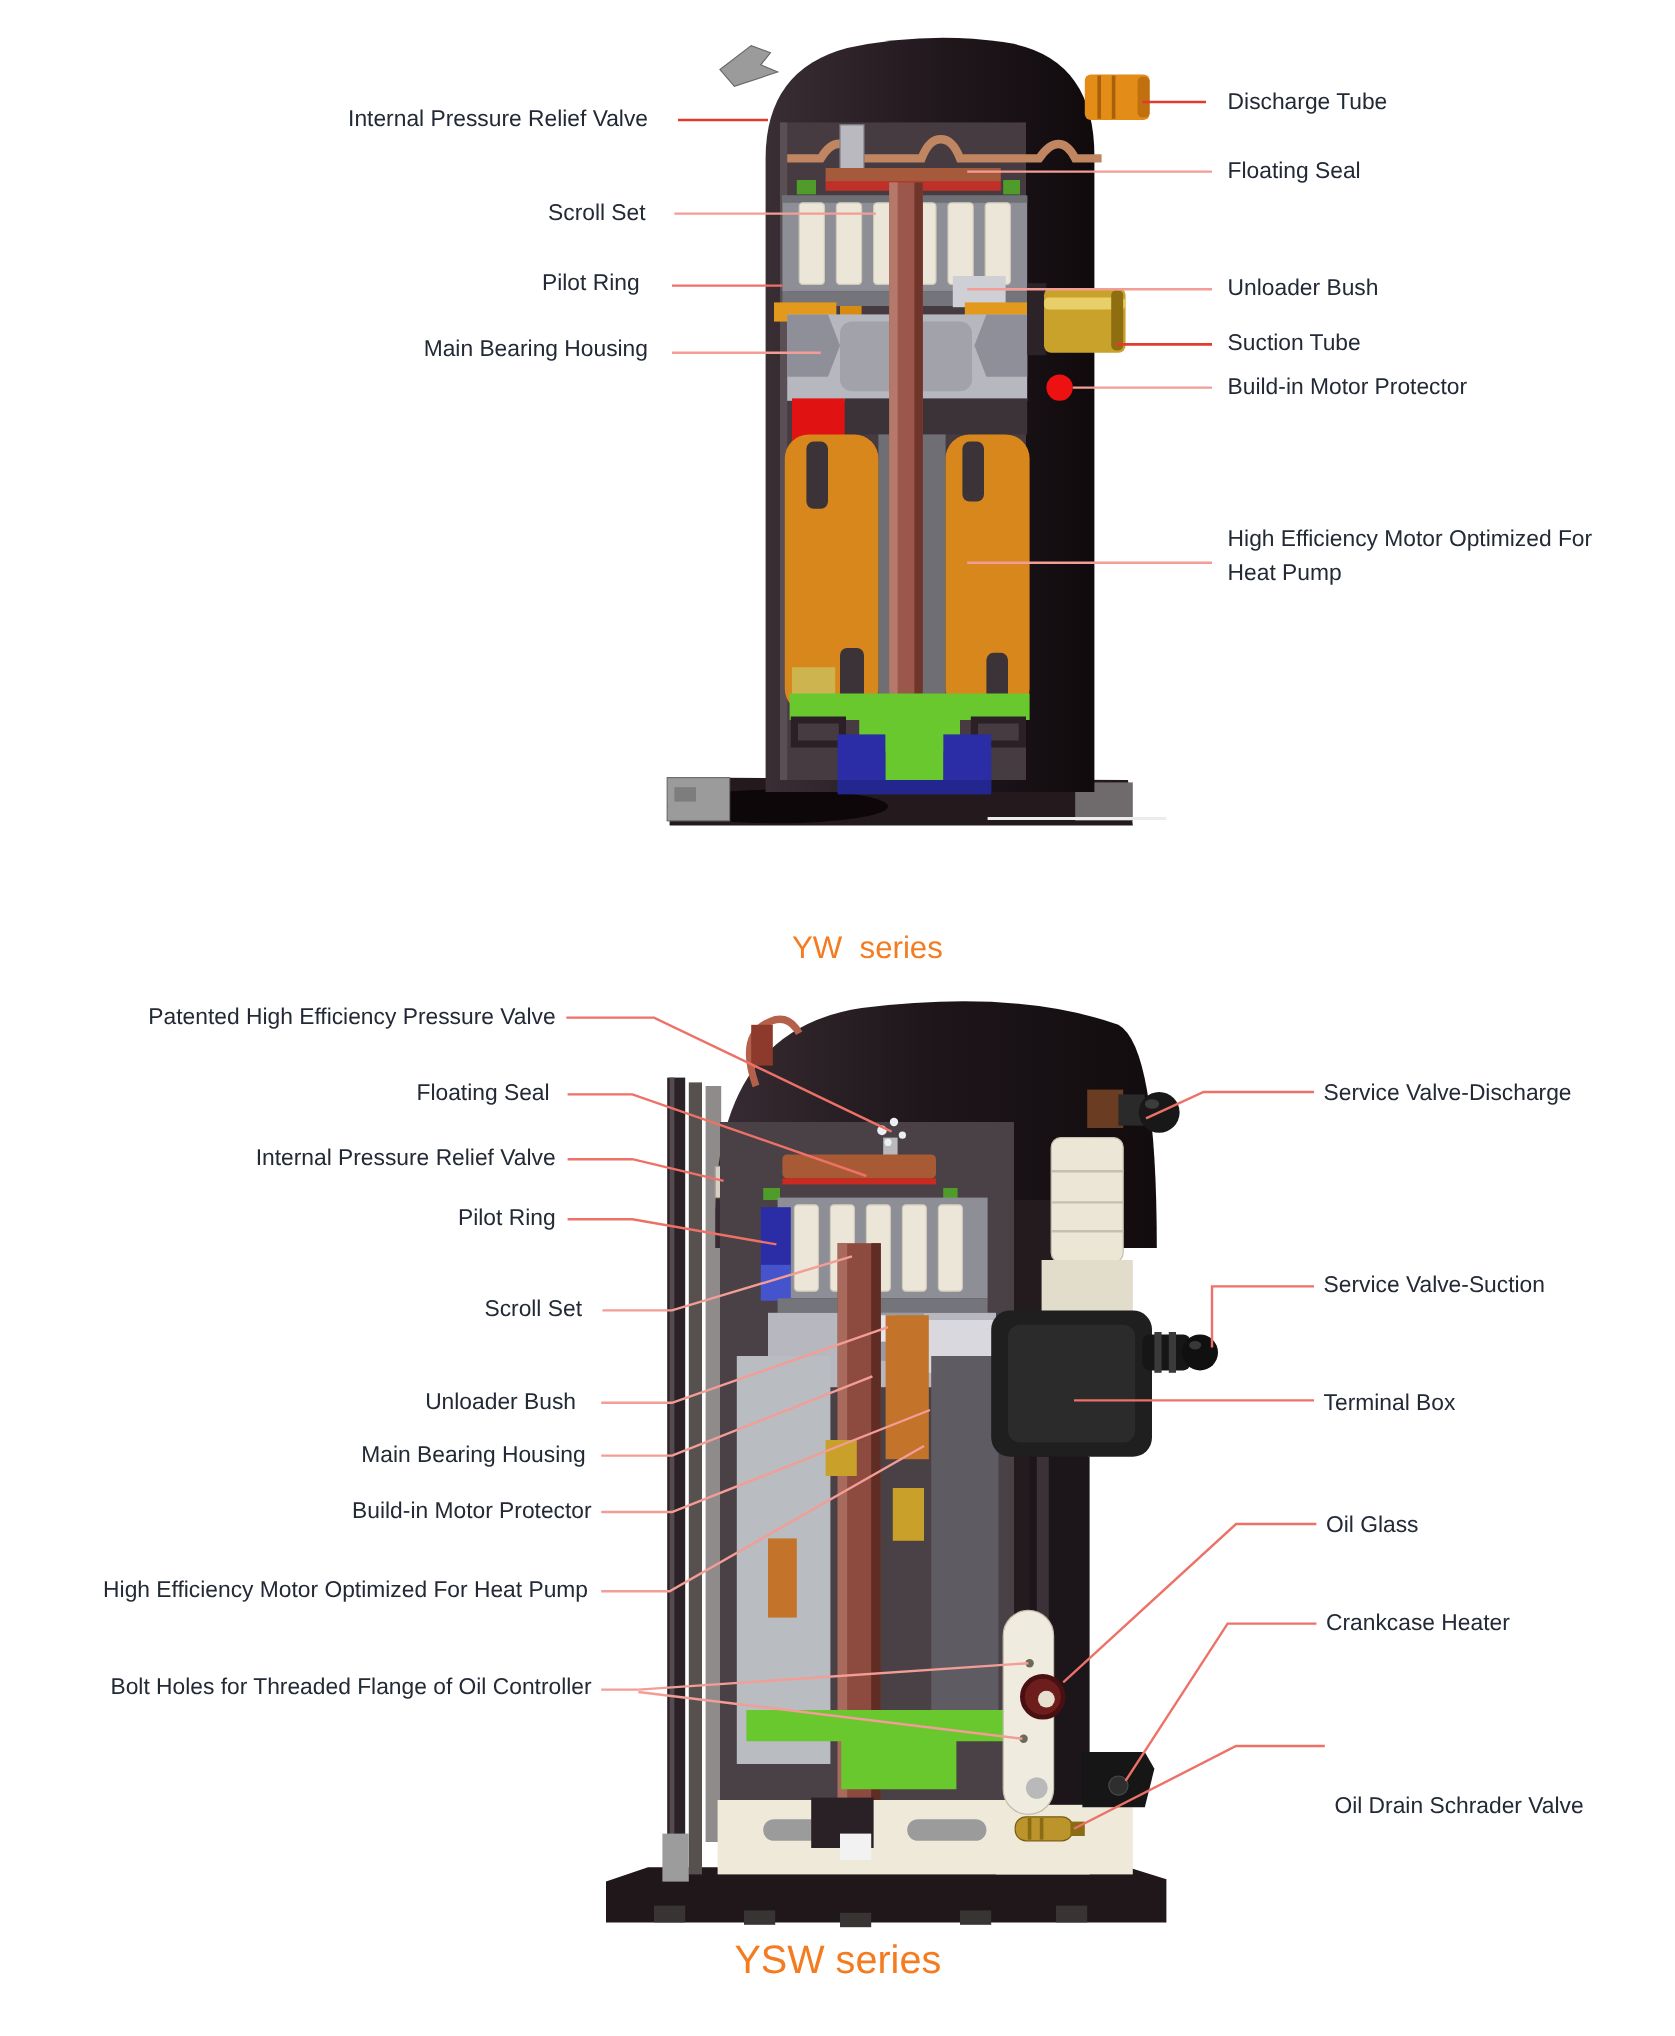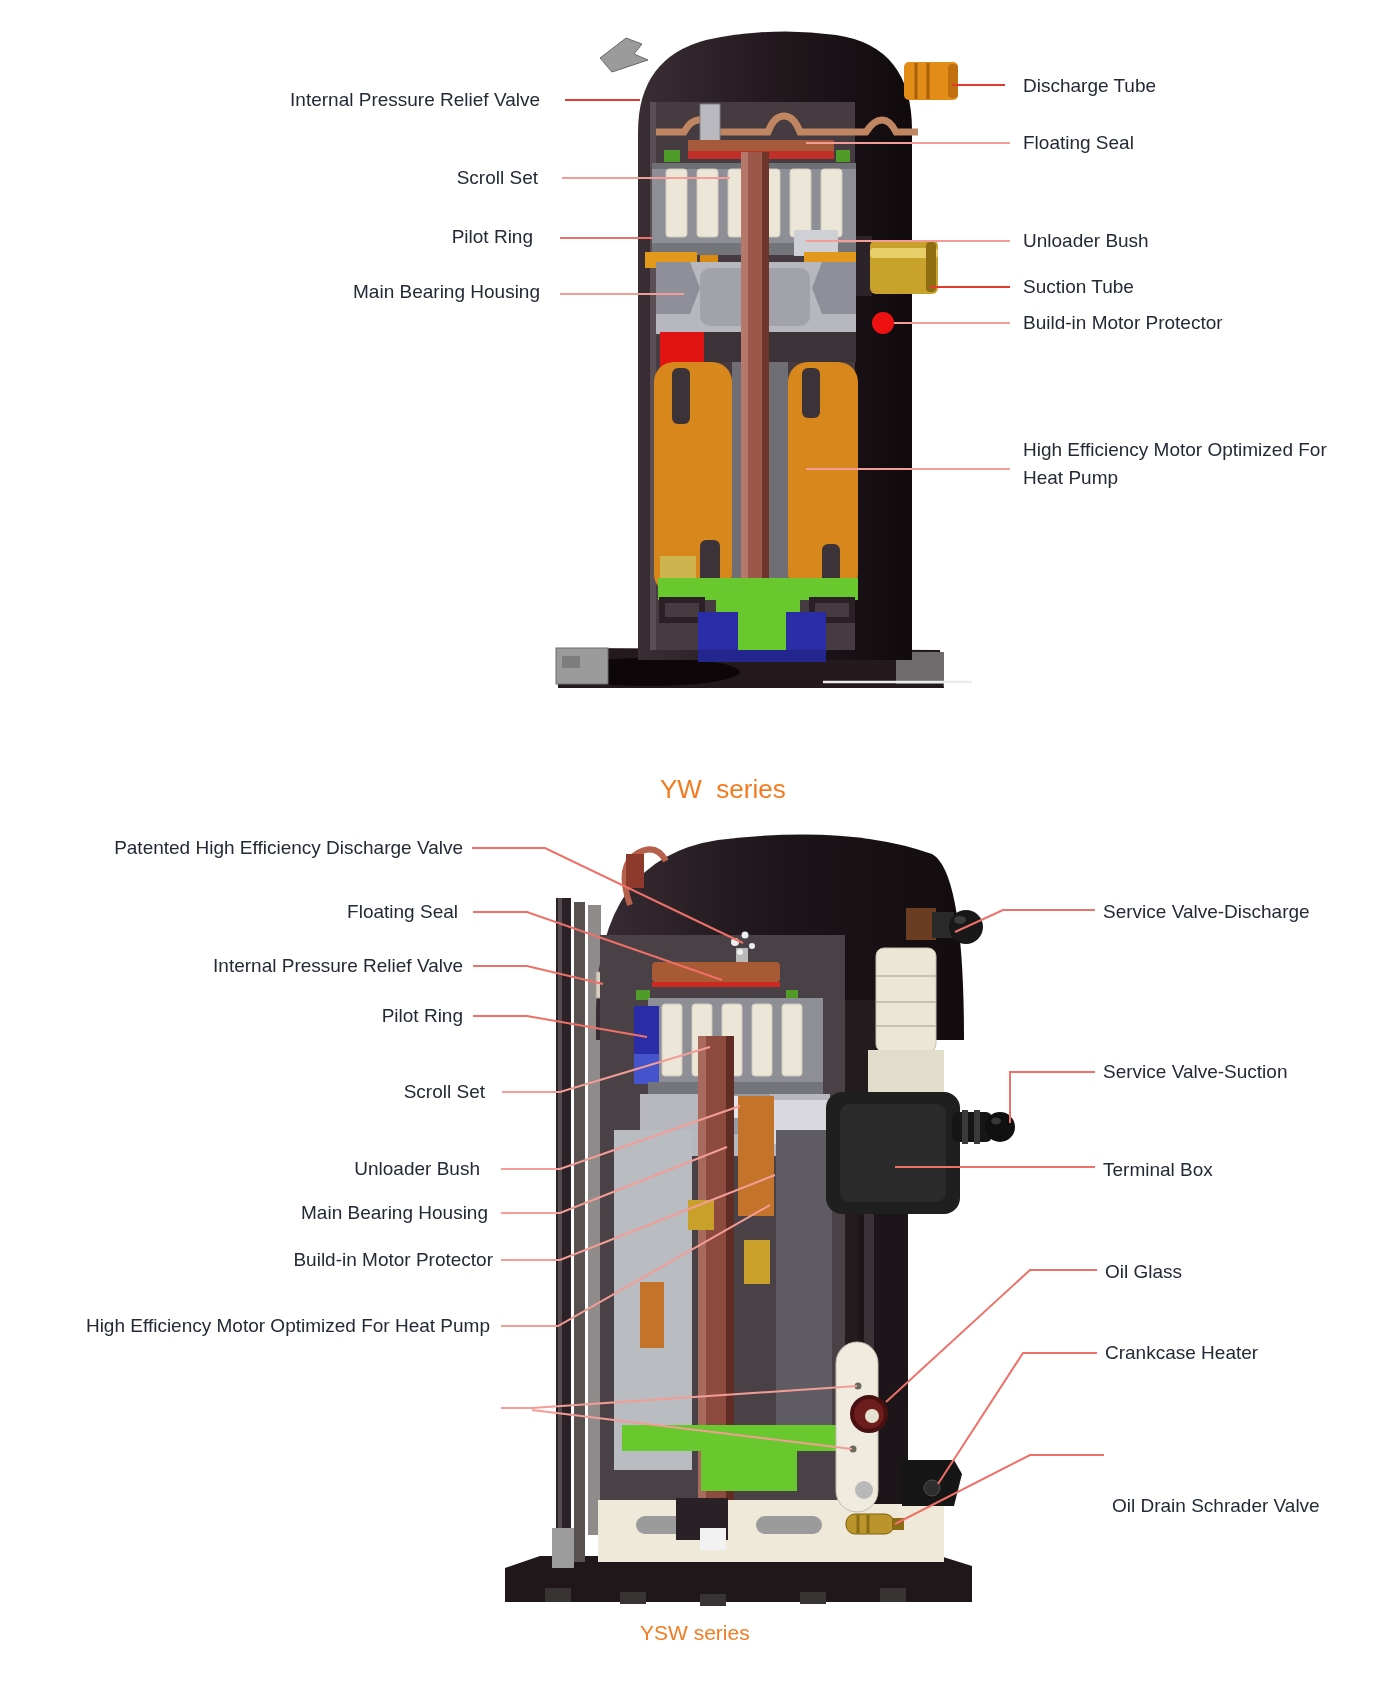--- a/index.html
+++ b/index.html
@@ -338,32 +338,33 @@
 
   <div class="label" style="left:1023px;top:74px">Discharge Tube</div>
   <div class="label" style="left:1023px;top:131px">Floating Seal</div>
   <div class="label" style="left:1023px;top:229px">Unloader Bush</div>
   <div class="label" style="left:1023px;top:275px">Suction Tube</div>
   <div class="label" style="left:1023px;top:311px">Build-in Motor Protector</div>
   <div class="label wrap" style="left:1023px;top:436px;width:320px">High Efficiency Motor Optimized For Heat Pump</div>
 
   <div class="caption" style="left:660px;top:774px;width:260px">YW  series</div>
 
-  <div class="label right-align" style="right:933px;top:836px">Patented High Efficiency Discharge Valve</div>
+  <div class="label right-align" style="right:933px;top:836px">Patented High Efficiency Pressure Valve</div>
   <div class="label right-align" style="right:938px;top:900px">Floating Seal</div>
   <div class="label right-align" style="right:933px;top:954px">Internal Pressure Relief Valve</div>
   <div class="label right-align" style="right:933px;top:1004px">Pilot Ring</div>
   <div class="label right-align" style="right:911px;top:1080px">Scroll Set</div>
   <div class="label right-align" style="right:916px;top:1157px">Unloader Bush</div>
   <div class="label right-align" style="right:908px;top:1201px">Main Bearing Housing</div>
   <div class="label right-align" style="right:903px;top:1248px">Build-in Motor Protector</div>
   <div class="label right-align" style="right:906px;top:1314px">High Efficiency Motor Optimized For Heat Pump</div>
+  <div class="label right-align" style="right:903px;top:1395px">Bolt Holes for Threaded Flange of Oil Controller</div>
 
   <div class="label" style="left:1103px;top:900px">Service Valve-Discharge</div>
   <div class="label" style="left:1103px;top:1060px">Service Valve-Suction</div>
   <div class="label" style="left:1103px;top:1158px">Terminal Box</div>
   <div class="label" style="left:1105px;top:1260px">Oil Glass</div>
   <div class="label" style="left:1105px;top:1341px">Crankcase Heater</div>
   <div class="label" style="left:1112px;top:1494px">Oil Drain Schrader Valve</div>
 
-  <div class="caption" style="left:640px;top:1618px;width:260px;font-size:21px">YSW series</div>
+  <div class="caption" style="left:612px;top:1618px;width:260px;font-size:33px">YSW series</div>
 
 </div>
 
 </body></html>

